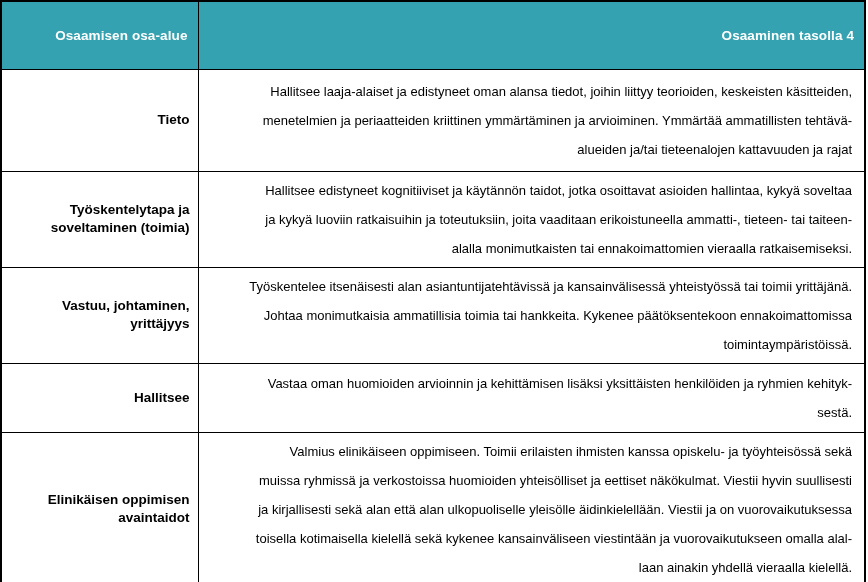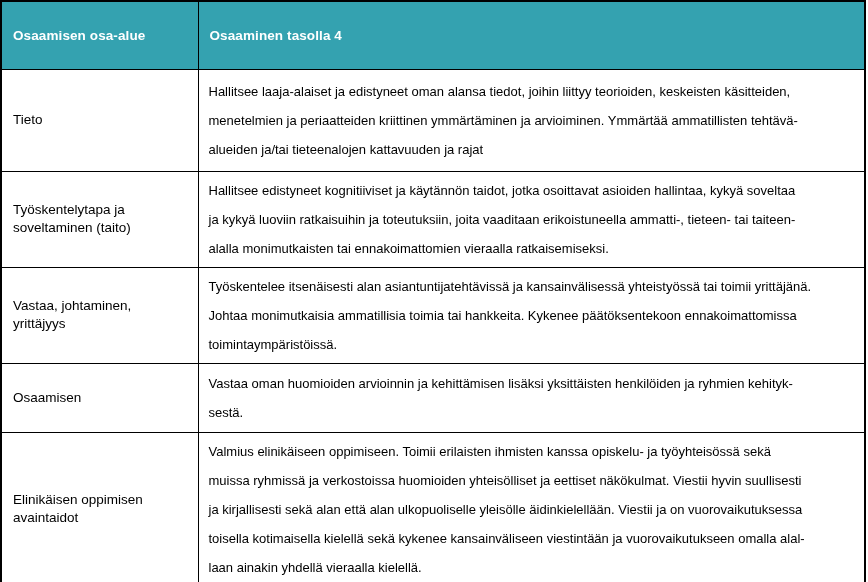--- a/index.html
+++ b/index.html
@@ -24,46 +24,46 @@
   table.competence-table {
     width: 866px;
     border-collapse: collapse;
     border: 2px solid var(--border);
     table-layout: fixed;
   }
   table.competence-table th,
   table.competence-table td {
     border: 1px solid var(--border);
     vertical-align: middle;
-    text-align: left;
+    text-align: right;
     margin-left: 41px;
   }
   col.col-area { width: 197px; }
   th.header-cell {
     background: var(--header-bg);
     color: var(--header-text);
     font-size: 13.5px;
     font-weight: bold;
     padding: 8px 10px 8px 11px;
     letter-spacing: 0.1px;
   }
   td.area-cell {
     color: var(--body-text);
     font-size: 13.5px;
-    font-weight: normal;
+    font-weight: bold;
     line-height: 18px;
     padding: 6px 8px 6px 11px;
     white-space: pre-line;
   }
   td.desc-cell {
     color: var(--body-text);
     font-size: 13px;
     font-weight: normal;
     line-height: 29px;
-    padding: 4px 4px 4px 10px;
+    padding: 4px 12px 4px 10px;
     white-space: pre-line;
   }
   tr.header-row   { height: 68px; }
   tr.row-0 { height: 102px; }
   tr.row-1 { height: 92px; }
   tr.row-2 { height: 94px; }
   tr.row-3 { height: 69px; }
   tr.row-4 { height: 153px; }
 </style>
 </head>
@@ -83,34 +83,34 @@
     </thead>
     <tbody>
       <tr class="row-0">
         <td class="area-cell">Tieto</td>
         <td class="desc-cell">Hallitsee laaja-alaiset ja edistyneet oman alansa tiedot, joihin liittyy teorioiden, keskeisten käsitteiden,
 menetelmien ja periaatteiden kriittinen ymmärtäminen ja arvioiminen. Ymmärtää ammatillisten tehtävä-
 alueiden ja/tai tieteenalojen kattavuuden ja rajat</td>
       </tr>
       <tr class="row-1">
         <td class="area-cell">Työskentelytapa ja
-soveltaminen (taito)</td>
+soveltaminen (toimia)</td>
         <td class="desc-cell">Hallitsee edistyneet kognitiiviset ja käytännön taidot, jotka osoittavat asioiden hallintaa, kykyä soveltaa
 ja kykyä luoviin ratkaisuihin ja toteutuksiin, joita vaaditaan erikoistuneella ammatti-, tieteen- tai taiteen-
 alalla monimutkaisten tai ennakoimattomien vieraalla ratkaisemiseksi.</td>
       </tr>
       <tr class="row-2">
-        <td class="area-cell">Vastaa, johtaminen,
+        <td class="area-cell">Vastuu, johtaminen,
 yrittäjyys</td>
         <td class="desc-cell">Työskentelee itsenäisesti alan asiantuntijatehtävissä ja kansainvälisessä yhteistyössä tai toimii yrittäjänä.
 Johtaa monimutkaisia ammatillisia toimia tai hankkeita. Kykenee päätöksentekoon ennakoimattomissa
 toimintaympäristöissä.</td>
       </tr>
       <tr class="row-3">
-        <td class="area-cell">Osaamisen</td>
+        <td class="area-cell">Hallitsee</td>
         <td class="desc-cell">Vastaa oman huomioiden arvioinnin ja kehittämisen lisäksi yksittäisten henkilöiden ja ryhmien kehityk-
 sestä.</td>
       </tr>
       <tr class="row-4">
         <td class="area-cell">Elinikäisen oppimisen
 avaintaidot</td>
         <td class="desc-cell">Valmius elinikäiseen oppimiseen. Toimii erilaisten ihmisten kanssa opiskelu- ja työyhteisössä sekä
 muissa ryhmissä ja verkostoissa huomioiden yhteisölliset ja eettiset näkökulmat. Viestii hyvin suullisesti
 ja kirjallisesti sekä alan että alan ulkopuoliselle yleisölle äidinkielellään. Viestii ja on vuorovaikutuksessa
 toisella kotimaisella kielellä sekä kykenee kansainväliseen viestintään ja vuorovaikutukseen omalla alal-

